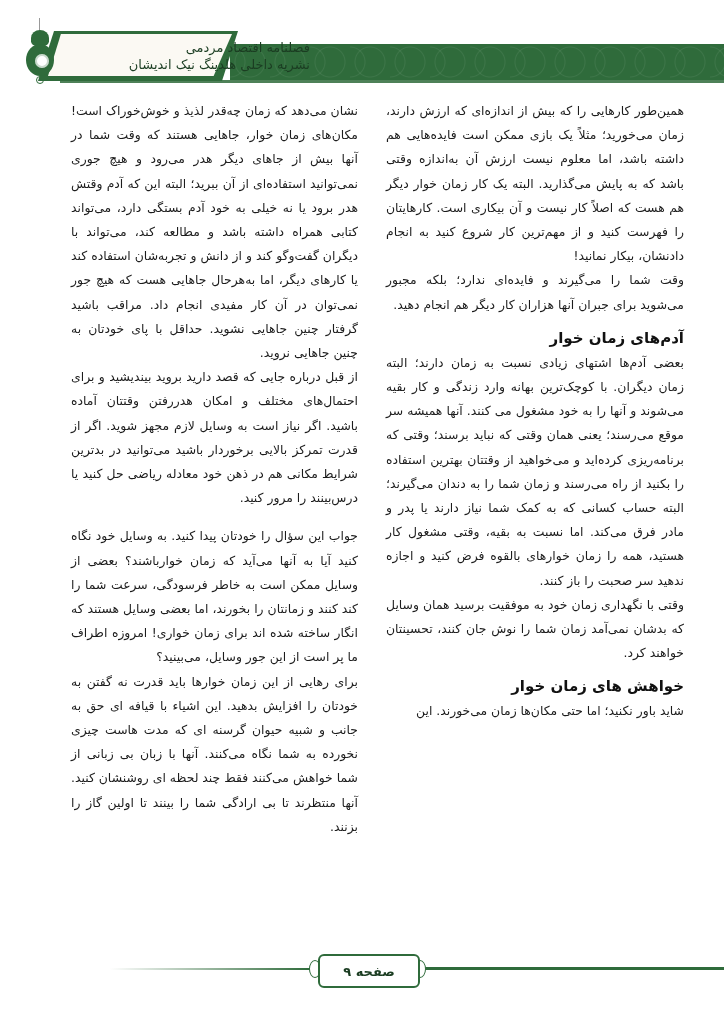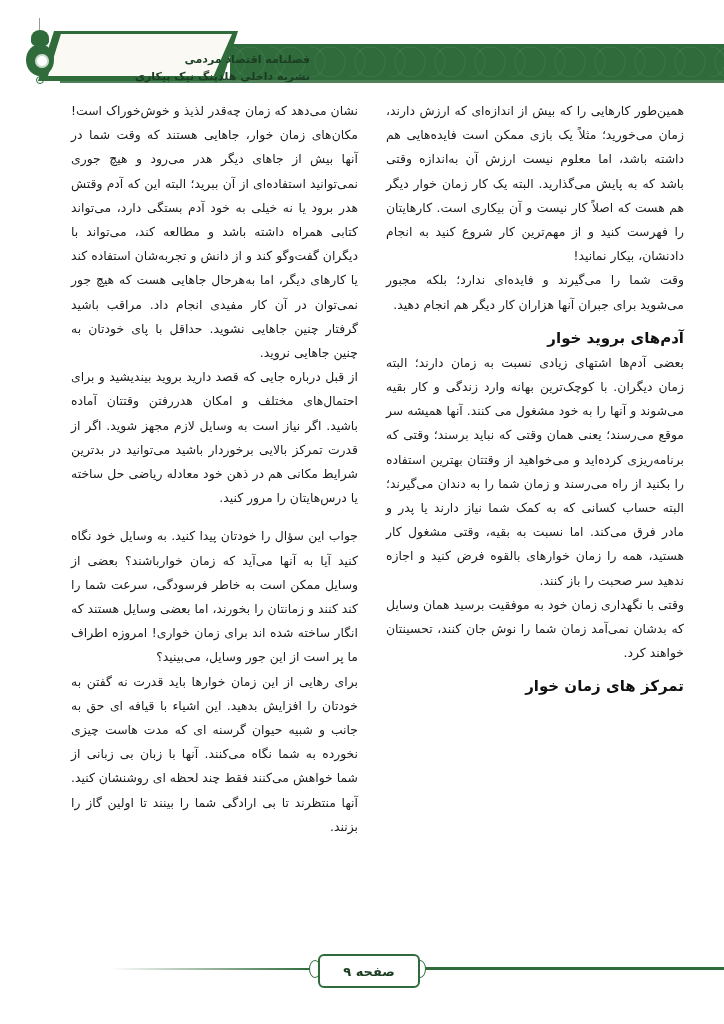--- a/index.html
+++ b/index.html
@@ -21,21 +21,21 @@
     position:absolute; left:38px; top:31px; width:200px; height:50px;
     background:#2f6b3b;
     clip-path: polygon(8% 0, 100% 0, 92% 100%, 0 100%);
   }
   .label-inner {
     position:absolute; left:48px; top:34px; width:184px; height:42px;
     background:#fbf9f3;
     clip-path: polygon(7% 0, 100% 0, 90% 100%, 0 100%);
   }
   .label-line1, .label-line2 {
-    position:absolute; right:414px; direction:rtl; font-weight:bold; font-size:11px; color:#1b3d22; white-space:nowrap;margin-top:13px;
+    position:absolute; right:414px; direction:rtl; font-weight:normal; font-size:13px; color:#1b3d22; white-space:nowrap;
   }
   .label-line1 { top:40px; }
   .label-line2 { top:57px; }
   .logo { position:absolute; left:22px; top:18px; width:36px; height:68px; }
   .logo .stem { position:absolute; left:17px; top:0; width:1px; height:14px; background:#999; }
   .logo .crown { position:absolute; left:9px; top:12px; width:18px; height:16px; background:#2f6b3b; border-radius:50% 50% 30% 30%; }
   .logo .medal { position:absolute; left:4px; top:26px; width:28px; height:32px; background:#2f6b3b; border-radius:50%; }
   .logo .medal-inner { position:absolute; left:11px; top:34px; width:14px; height:14px; background:#fff; border-radius:50%; border:2px solid #2f6b3b; box-shadow: inset 0 0 0 2px #c9d9cc; }
   .logo .ring { position:absolute; left:14px; top:58px; width:6px; height:6px; border:1.5px solid #2f6b3b; border-radius:50%; }
 
@@ -67,42 +67,43 @@
 </style>
 </head>
 <body>
 
 <div class="header">
   <div class="band"></div>
   <div class="band-underline"></div>
   <div class="label-box"></div>
   <div class="label-inner"></div>
   <div class="label-line1">فصلنامه اقتصاد مردمی</div>
-  <div class="label-line2">نشریه داخلی هلدینگ نیک بیکاری</div>
+  <div class="label-line2">نشریه داخلی هلدینگ نیک اندیشان</div>
   <div class="logo">
     <div class="stem"></div>
     <div class="crown"></div>
     <div class="medal"></div>
     <div class="medal-inner"></div>
     <div class="ring"></div>
   </div>
 </div>
 
 <div class="column col-right">
   <p>همین‌طور کارهایی را که بیش از اندازه‌ای که ارزش دارند، زمان می‌خورید؛ مثلاً یک بازی ممکن است فایده‌هایی هم داشته باشد، اما معلوم نیست ارزش آن به‌اندازه وقتی باشد که به پایش می‌گذارید. البته یک کار زمان خوار دیگر هم هست که اصلاً کار نیست و آن بیکاری است. کارهایتان را فهرست کنید و از مهم‌ترین کار شروع کنید به انجام دادنشان، بیکار نمانید!</p>
   <p>وقت شما را می‌گیرند و فایده‌ای ندارد؛ بلکه مجبور می‌شوید برای جبران آنها هزاران کار دیگر هم انجام دهید.</p>
-  <h2>آدم‌های بروید خوار</h2>
+  <h2>آدم‌های زمان خوار</h2>
   <p>بعضی آدم‌ها اشتهای زیادی نسبت به زمان دارند؛ البته زمان دیگران. با کوچک‌ترین بهانه وارد زندگی و کار بقیه می‌شوند و آنها را به خود مشغول می کنند. آنها همیشه سر موقع می‌رسند؛ یعنی همان وقتی که نباید برسند؛ وقتی که برنامه‌ریزی کرده‌اید و می‌خواهید از وقتتان بهترین استفاده را بکنید از راه می‌رسند و زمان شما را به دندان می‌گیرند؛ البته حساب کسانی که به کمک شما نیاز دارند یا پدر و مادر فرق می‌کند. اما نسبت به بقیه، وقتی مشغول کار هستید، همه را زمان خوارهای بالقوه فرض کنید و اجازه ندهید سر صحبت را باز کنند.</p>
   <p>وقتی با نگهداری زمان خود به موفقیت برسید همان وسایل که بدشان نمی‌آمد زمان شما را نوش جان کنند، تحسینتان خواهند کرد.</p>
-  <h2>تمرکز های زمان خوار</h2>
+  <h2>خواهش های زمان خوار</h2>
+  <p>شاید باور نکنید؛ اما حتی مکان‌ها زمان می‌خورند. این</p>
 </div>
 
 <div class="column col-left">
   <p>نشان می‌دهد که زمان چه‌قدر لذیذ و خوش‌خوراک است! مکان‌های زمان خوار، جاهایی هستند که وقت شما در آنها بیش از جاهای دیگر هدر می‌رود و هیچ جوری نمی‌توانید استفاده‌ای از آن ببرید؛ البته این که آدم وقتش هدر برود یا نه خیلی به خود آدم بستگی دارد، می‌تواند کتابی همراه داشته باشد و مطالعه کند، می‌تواند با دیگران گفت‌وگو کند و از دانش و تجربه‌شان استفاده کند یا کارهای دیگر، اما به‌هرحال جاهایی هست که هیچ جور نمی‌توان در آن کار مفیدی انجام داد. مراقب باشید گرفتار چنین جاهایی نشوید. حداقل با پای خودتان به چنین جاهایی نروید.</p>
-  <p>از قبل درباره جایی که قصد دارید بروید بیندیشید و برای احتمال‌های مختلف و امکان هدررفتن وقتتان آماده باشید. اگر نیاز است به وسایل لازم مجهز شوید. اگر از قدرت تمرکز بالایی برخوردار باشید می‌توانید در بدترین شرایط مکانی هم در ذهن خود معادله ریاضی حل ساخته یا درس‌هایتان را مرور کنید.</p>
+  <p>از قبل درباره جایی که قصد دارید بروید بیندیشید و برای احتمال‌های مختلف و امکان هدررفتن وقتتان آماده باشید. اگر نیاز است به وسایل لازم مجهز شوید. اگر از قدرت تمرکز بالایی برخوردار باشید می‌توانید در بدترین شرایط مکانی هم در ذهن خود معادله ریاضی حل کنید یا درس‌بینند را مرور کنید.</p>
   <div class="gap"></div>
   <p>جواب این سؤال را خودتان پیدا کنید. به وسایل خود نگاه کنید آیا به آنها می‌آید که زمان خوارباشند؟ بعضی از وسایل ممکن است به خاطر فرسودگی، سرعت شما را کند کنند و زمانتان را بخورند، اما بعضی وسایل هستند که انگار ساخته شده اند برای زمان خواری! امروزه اطراف ما پر است از این جور وسایل، می‌بینید؟</p>
   <p>برای رهایی از این زمان خوارها باید قدرت نه گفتن به خودتان را افزایش بدهید. این اشیاء با قیافه ای حق به جانب و شبیه حیوان گرسنه ای که مدت هاست چیزی نخورده به شما نگاه می‌کنند. آنها با زبان بی زبانی از شما خواهش می‌کنند فقط چند لحظه ای روشنشان کنید. آنها منتظرند تا بی ارادگی شما را بینند تا اولین گاز را بزنند.</p>
 </div>
 
 <div class="footer">
   <div class="footer-line-left"></div>
   <div class="footer-line-right"></div>
   <div class="orn l"></div>
   <div class="orn r"></div>

